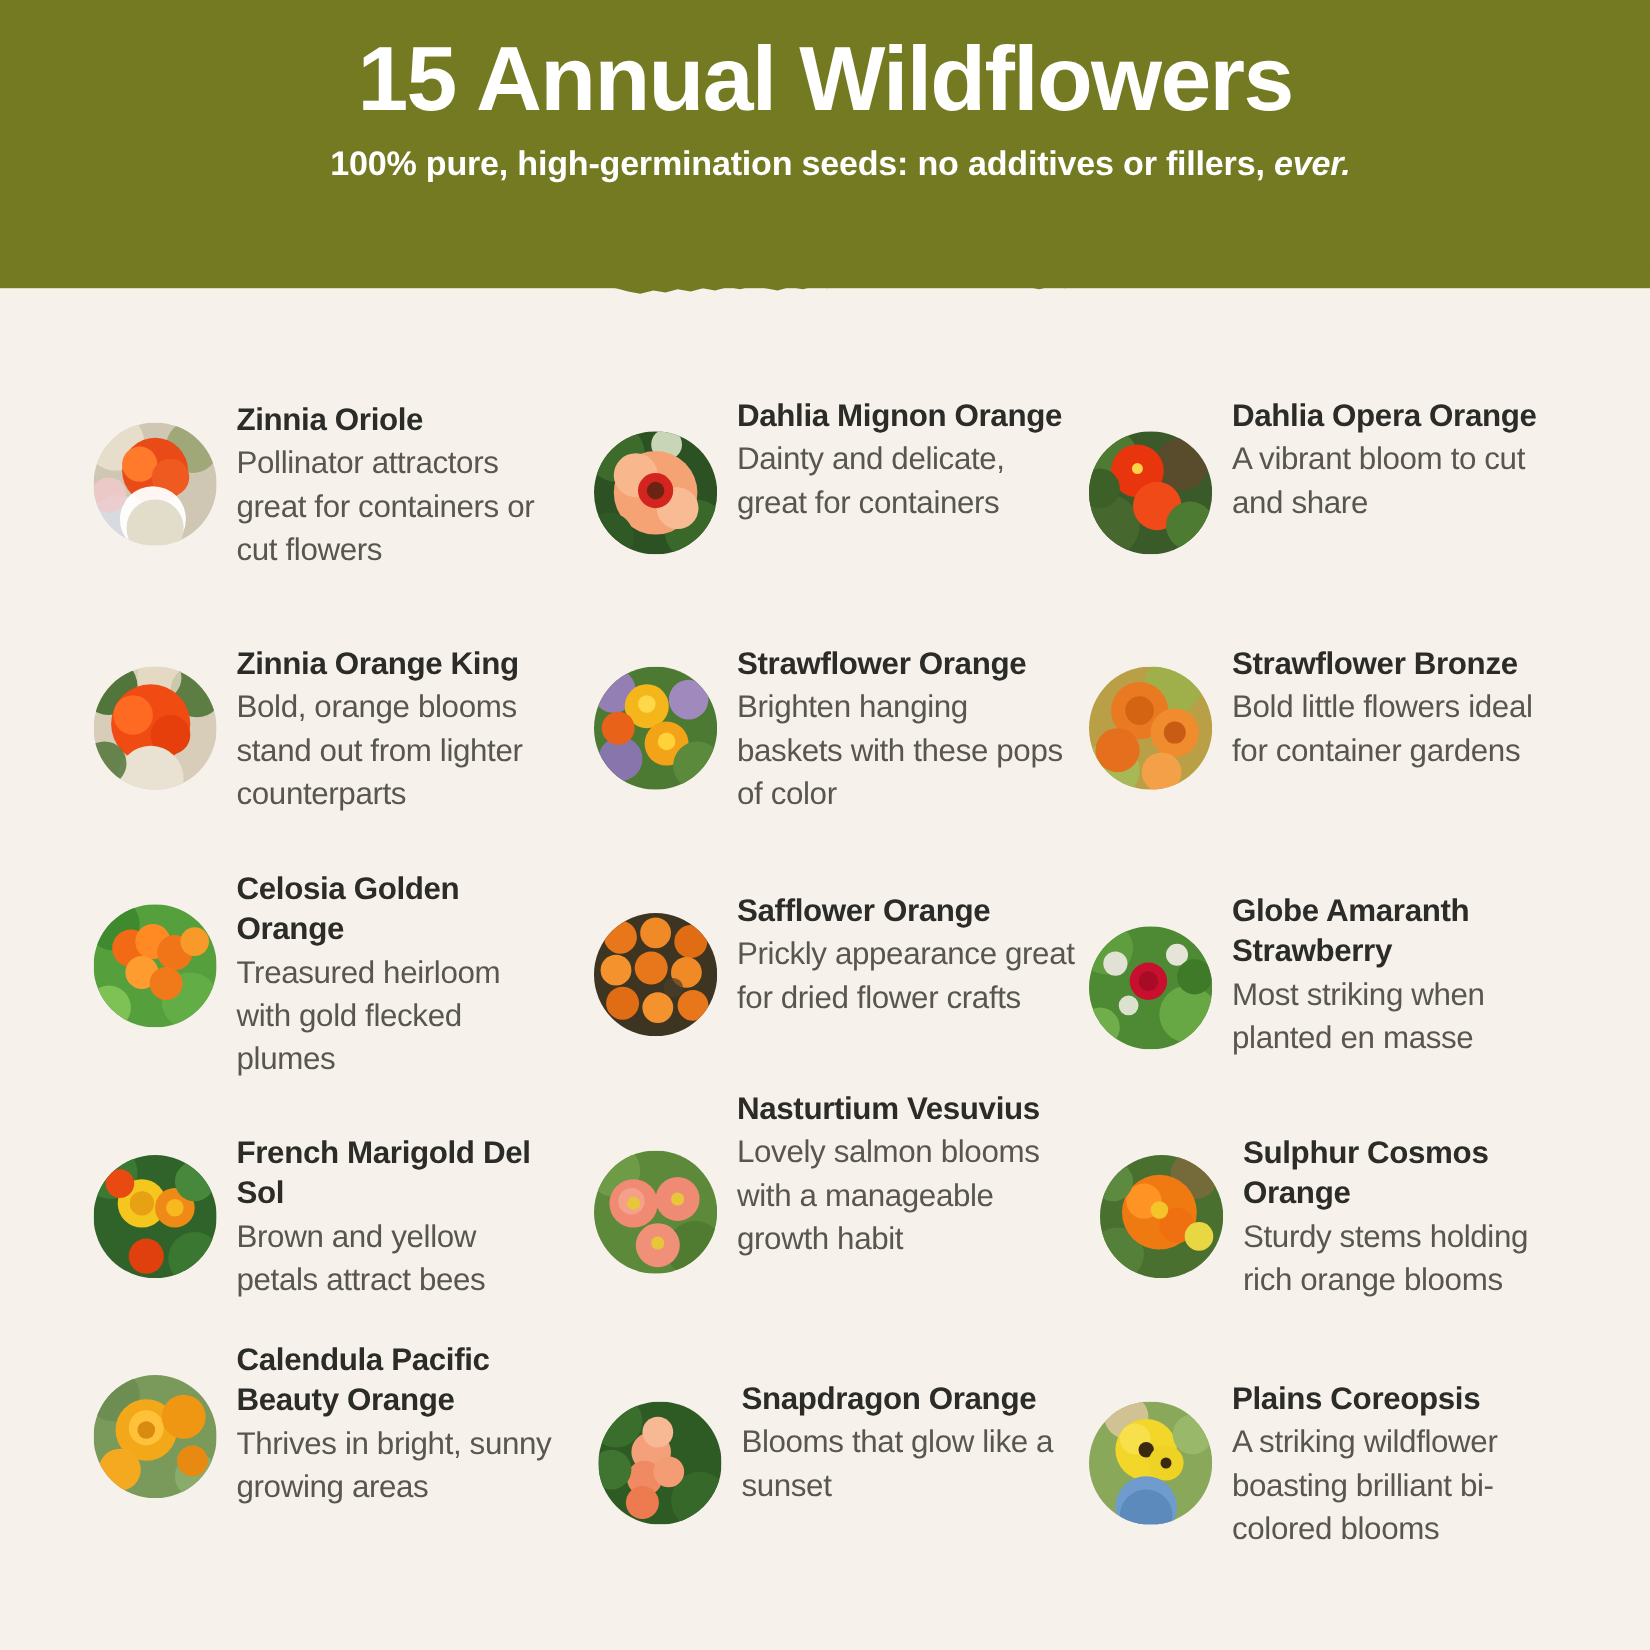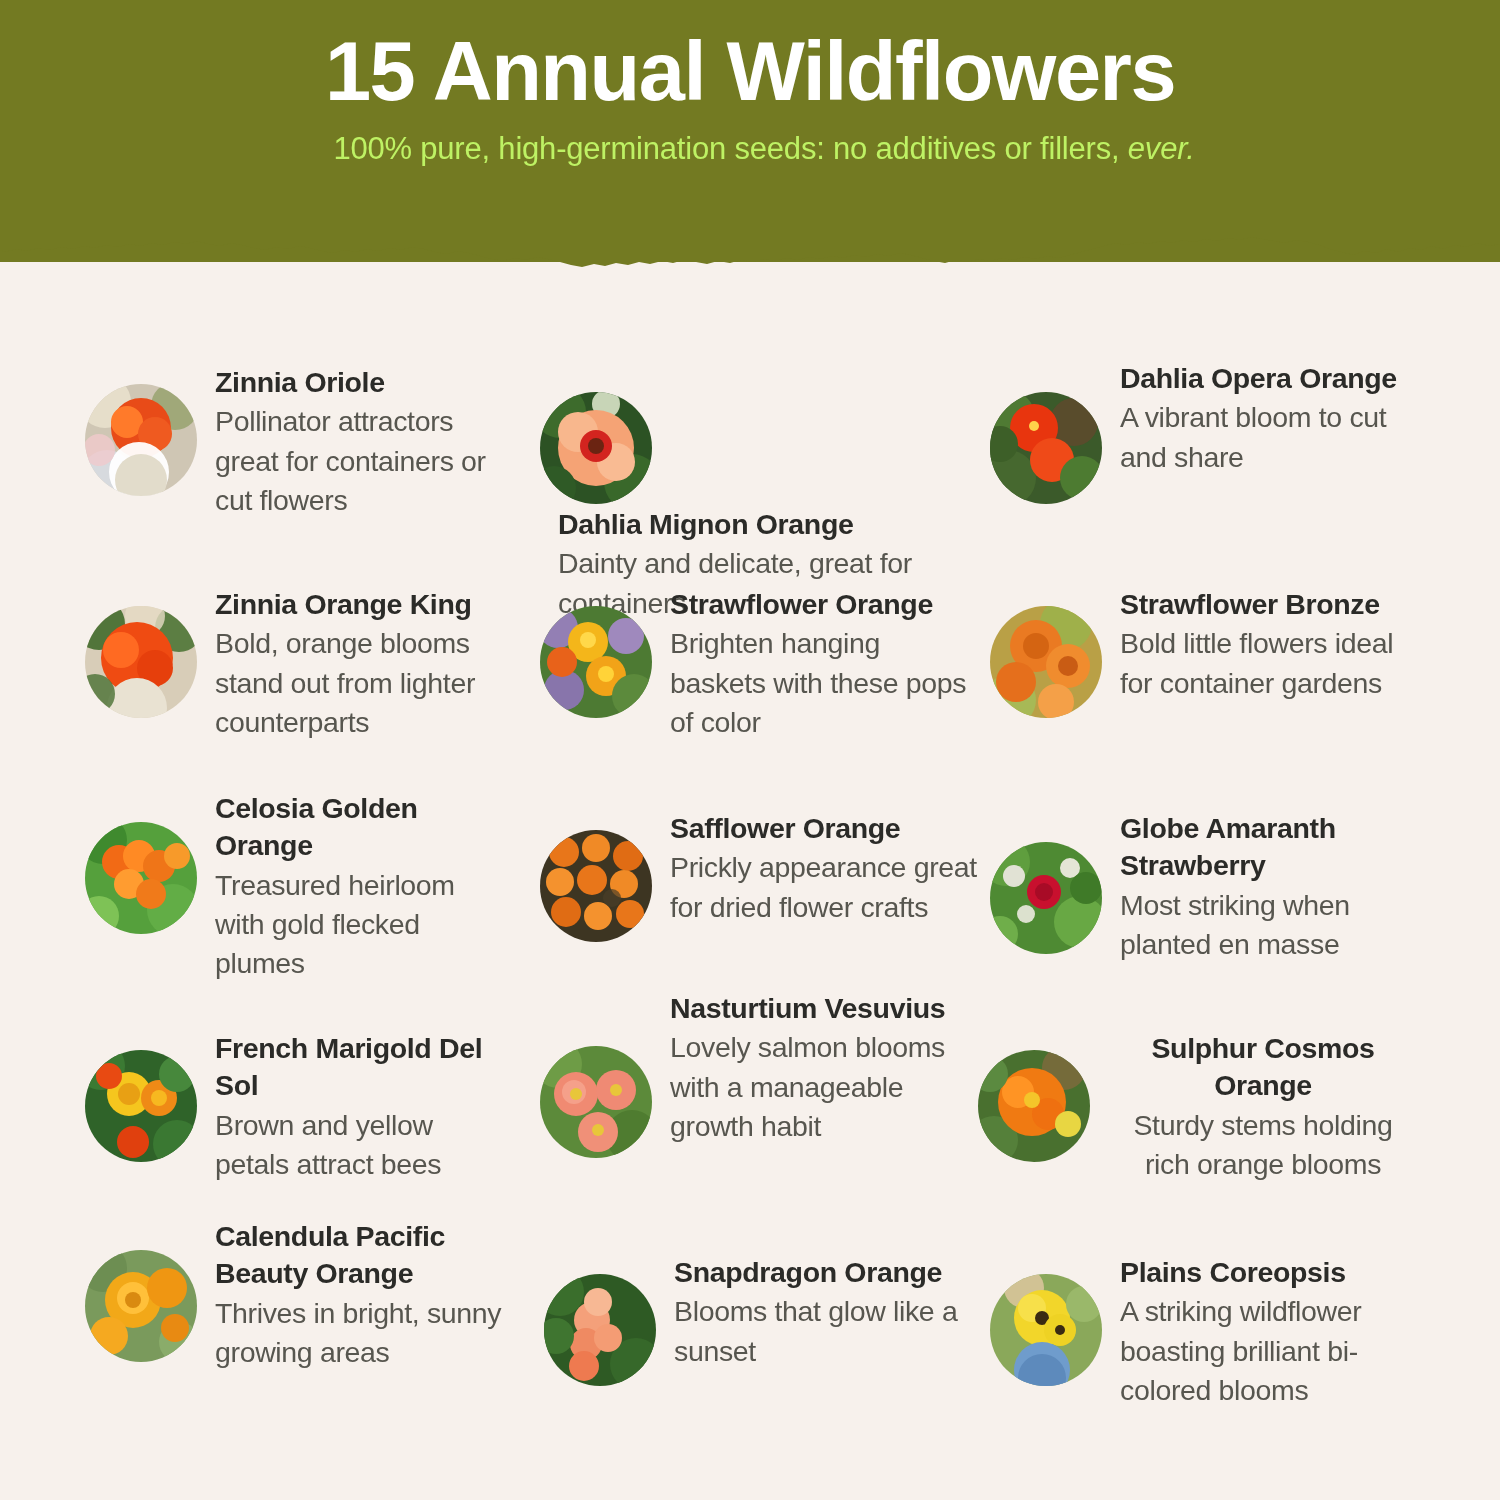--- a/index.html
+++ b/index.html
@@ -34,23 +34,23 @@
   .header-title {
     color: #FFFFFF;
     font-size: 83px;
     font-weight: bold;
     letter-spacing: -1.5px;
     line-height: 1.05;
     font-family: "Liberation Sans", sans-serif;
   }
 
   .header-subtitle {
-    color: #bef264;
+    color: #ffffff;
     font-size: 31px;
-    font-weight: 400;
+    font-weight: 700;
     margin-top: 16px;
     letter-spacing: -0.2px;
     margin-left: 28px;
   }
 
   .header-subtitle .em {
     font-style: italic;
   }
 
   
@@ -160,21 +160,21 @@
           <circle cx="54" cy="88" r="30" fill="#ffffff" opacity="0.95"></circle>
           <circle cx="56" cy="96" r="26" fill="#e2dccb" opacity="1"></circle>
           <circle cx="14" cy="66" r="16" fill="#f0c9cc" opacity="0.8"></circle>
         </svg>
       </div>
       <div class="card-text">
         <div class="card-title">Zinnia Oriole</div>
         <div class="card-desc">Pollinator attractors great for containers or cut flowers</div>
       </div>
     </div>
-    <div class="card" style="left: 540px; top: 58px; width: 440px; flex-direction: column;">
+    <div class="card" style="left: 540px; top: 58px; width: 440px;">
       <div class="thumb" style="margin-top: 34px;">
         <svg viewBox="0 0 112 112" xmlns="http://www.w3.org/2000/svg">
           <rect width="112" height="112" fill="#2c5224"></rect>
           <circle cx="20" cy="20" r="26" fill="#3d6b2c" opacity="1"></circle>
           <circle cx="92" cy="90" r="28" fill="#39682a" opacity="1"></circle>
           <circle cx="66" cy="12" r="14" fill="#d9e3c8" opacity="0.9"></circle>
           <circle cx="56" cy="56" r="38" fill="#f5a375" opacity="1"></circle>
           <circle cx="38" cy="40" r="20" fill="#f8b78d" opacity="1"></circle>
           <circle cx="76" cy="70" r="19" fill="#f9bb93" opacity="1"></circle>
           <circle cx="56" cy="54" r="16" fill="#d3241f" opacity="1"></circle>
@@ -358,21 +358,21 @@
           <circle cx="76" cy="44" r="6" fill="#e8c63a" opacity="1"></circle>
           <circle cx="58" cy="86" r="20" fill="#f09078" opacity="1"></circle>
           <circle cx="58" cy="84" r="6" fill="#e8c63a" opacity="1"></circle>
         </svg>
       </div>
       <div class="card-text">
         <div class="card-title">Nasturtium Vesuvius</div>
         <div class="card-desc">Lovely salmon blooms with a manageable growth habit</div>
       </div>
     </div>
-    <div class="card" style="left: 978px; top: 728px; width: 440px; text-align: center;">
+    <div class="card" style="left: 1000px; top: 728px; width: 440px;">
       <div class="thumb" style="margin-top: 22px;">
         <svg viewBox="0 0 112 112" xmlns="http://www.w3.org/2000/svg">
           <rect width="112" height="112" fill="#49702f"></rect>
           <circle cx="16" cy="90" r="24" fill="#55803a" opacity="1"></circle>
           <circle cx="86" cy="18" r="22" fill="#7a6a3c" opacity="0.9"></circle>
           <circle cx="54" cy="52" r="34" fill="#f07a12" opacity="1"></circle>
           <circle cx="40" cy="42" r="16" fill="#ff9424" opacity="1"></circle>
           <circle cx="70" cy="64" r="16" fill="#ef7010" opacity="1"></circle>
           <circle cx="54" cy="50" r="8" fill="#f4c52a" opacity="1"></circle>
           <circle cx="90" cy="74" r="13" fill="#e8d642" opacity="1"></circle>

